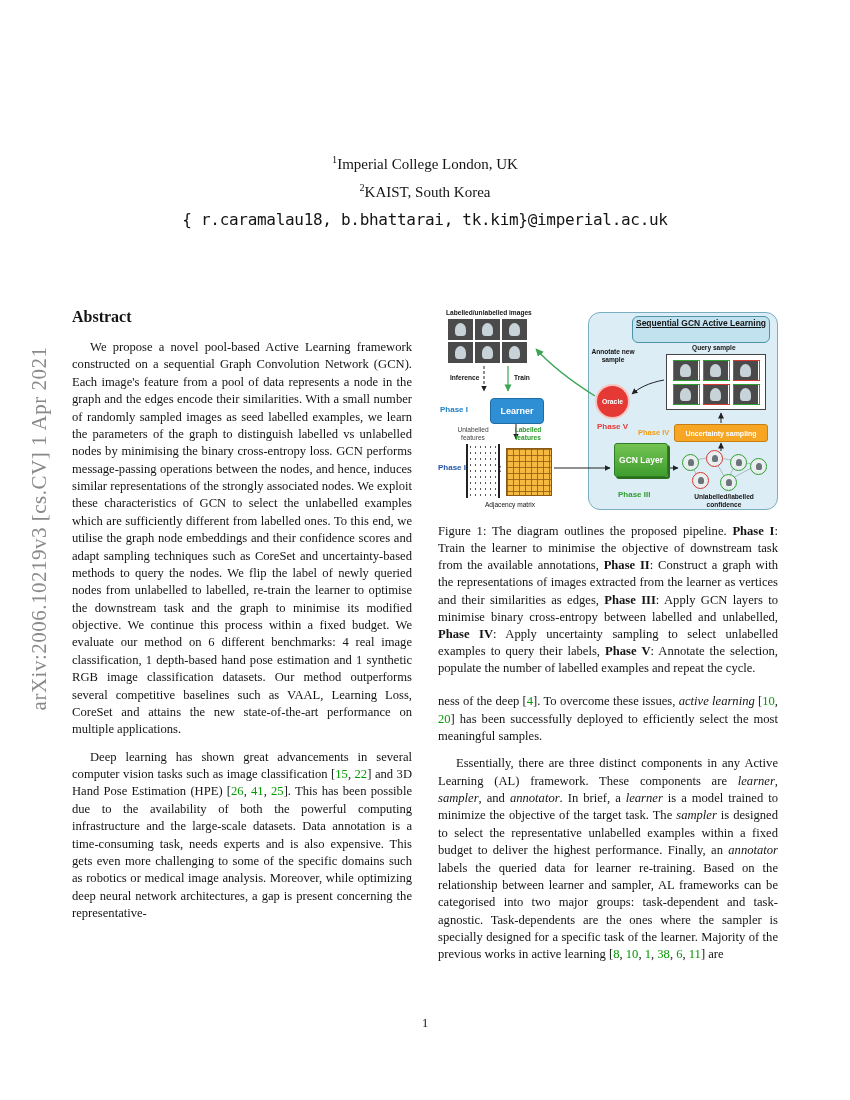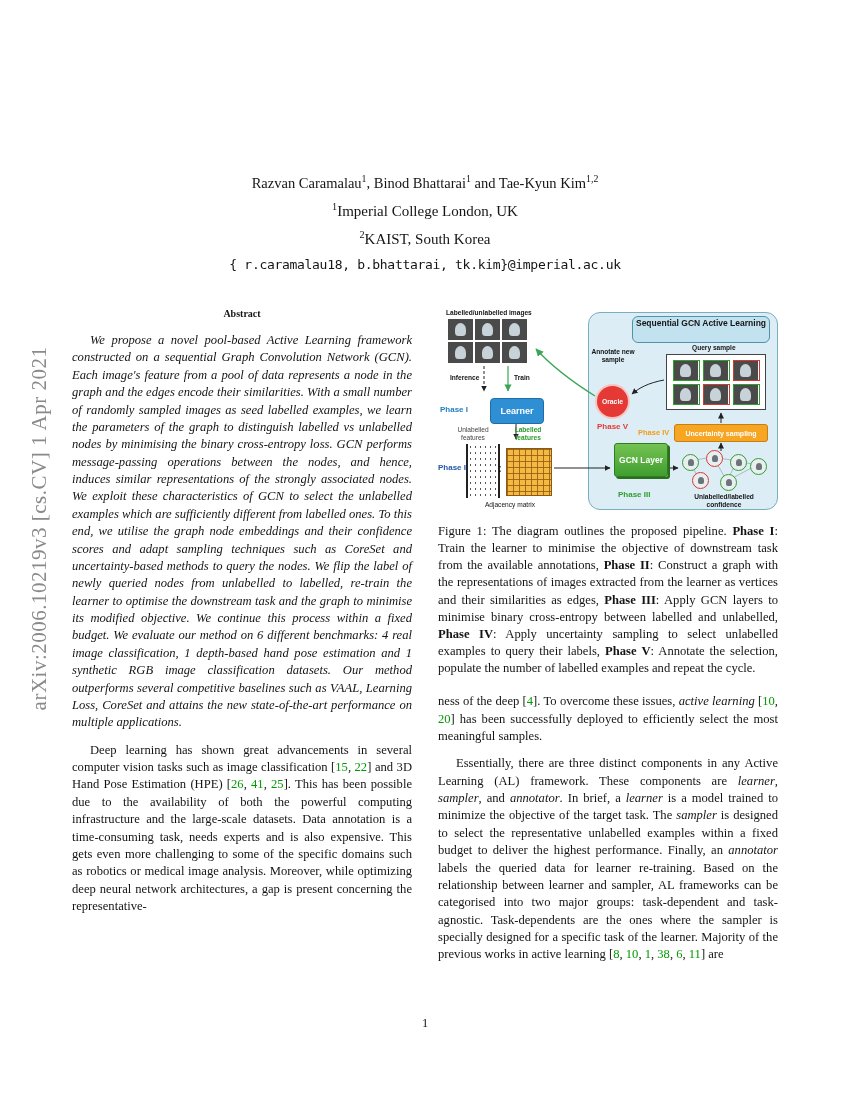--- a/index.html
+++ b/index.html
@@ -8,46 +8,46 @@
 
   
   .arxiv{position:absolute;left:-196px;top:516px;width:470px;text-align:center;
          transform:rotate(-90deg);color:#8a8a8a;font-size:21px;letter-spacing:.5px;white-space:nowrap;}
 
   
   .head{position:absolute;top:145px;left:0;width:850px;text-align:center;}
   .title{font-size:18px;font-weight:bold;}
   .authors{margin-top:28px;font-size:14.5px;}
   .affil{margin-top:9px;font-size:15px;}
-  .email{margin-top:9px;font-size:13px;font-family:"DejaVu Sans Mono", monospace;letter-spacing:-.3px;}
+  .email{margin-top:9px;font-size:16px;font-family:"DejaVu Sans Mono", monospace;letter-spacing:-.3px;}
 
   .sup{vertical-align:super;font-size:68%;}
   .it{font-style:italic;}
   .bd{font-weight:bold;}
   .cite{color:#009900;}
 
   
   .col{position:absolute;top:308px;width:340px;}
   .col-left{left:72px;}
   .col-right{left:438px;}
-  .abs-head{text-align:center;font-weight:bold;font-size:10px;margin-bottom:13px;}
-  .abs{font-style:italic;}
+  .abs-head{text-align:left;font-weight:bold;font-size:16px;margin-bottom:13px;}
+  .abs{}
   p.body,p.abs{font-size:12.6px;line-height:1.38;text-align:justify;margin:0 0 10px 0;}
   .ind{text-indent:18px;}
   .abs{text-indent:18px;}
   .sec-head{font-weight:bold;font-size:15.5px;margin:20px 0 12px 0;}
   .caption{font-size:12.6px;line-height:1.36;text-align:justify;margin:10px 0 16px 0;}
   .pageno{position:absolute;top:1016px;left:0;width:850px;text-align:center;font-size:12.5px;}
 
   
   .figure{position:relative;width:340px;height:205px;font-family:"Liberation Sans", sans-serif;}
   .fig-abs{position:absolute;}
   .panel{left:150px;top:4px;width:188px;height:196px;background:#dcedf6;border:1.5px solid #79aec0;border-radius:12px;}
   .panel-head{left:194px;top:8px;width:138px;height:27px;background:#c3e2f0;border:1px solid #4f93a8;border-radius:6px;
-              font-weight:bold;font-size:8.5px;text-align:center;line-height:1.4;padding-top:1px;box-sizing:border-box;}
+              font-weight:bold;font-size:8.5px;text-align:center;line-height:1.4;padding-top:1px;box-sizing:border-box;text-decoration:underline;}
   .lbl{font-size:6.6px;line-height:1.15;}
   .bold{font-weight:bold;}
   .pool{left:10px;top:11px;display:grid;grid-template-columns:repeat(3,25px);gap:2px;}
   .tile{width:25px;height:21px;background:#4a4a4a;display:flex;align-items:center;justify-content:center;}
   .tile::after{content:"";width:11px;height:13px;background:#c7d3d8;border-radius:50% 50% 30% 30%;}
   .qwrap{left:228px;top:46px;width:100px;height:56px;background:#fff;border:1px solid #444;
          display:grid;grid-template-columns:repeat(3,27px);gap:3px;padding:4px;box-sizing:border-box;justify-content:center;align-content:center;}
   .qtile{border:1.5px solid #2e9e2e;}
   .qtile.red{border-color:#d33a2f;}
   .qtile .tile{width:24px;height:19px;}
@@ -74,21 +74,20 @@
   .fig-svg{left:0;top:0;width:340px;height:205px;}
 </style>
 </head>
 <body>
 
 <div class="page">
 
   <div class="arxiv">arXiv:2006.10219v3  [cs.CV]  1 Apr 2021</div>
 
   <div class="head">
-    <div class="authors"><span>Razvan Caramalau</span><span class="sup">1</span><span>, Binod Bhattarai</span><span class="sup">1</span><span> and Tae-Kyun Kim</span><span class="sup">1,2</span></div>
     <div class="affil"><span class="sup">1</span><span>Imperial College London, UK</span></div>
     <div class="affil"><span class="sup">2</span><span>KAIST, South Korea</span></div>
     <div class="email">{ r.caramalau18, b.bhattarai, tk.kim}@imperial.ac.uk</div>
   </div>
 
   <div class="col col-left">
     <div class="abs-head">Abstract</div>
     <p class="abs">We propose a novel pool-based Active Learning framework constructed on a sequential Graph Convolution Network (GCN). Each image's feature from a pool of data represents a node in the graph and the edges encode their similarities. With a small number of randomly sampled images as seed labelled examples, we learn the parameters of the graph to distinguish labelled vs unlabelled nodes by minimising the binary cross-entropy loss. GCN performs message-passing operations between the nodes, and hence, induces similar representations of the strongly associated nodes. We exploit these characteristics of GCN to select the unlabelled examples which are sufficiently different from labelled ones. To this end, we utilise the graph node embeddings and their confidence scores and adapt sampling techniques such as CoreSet and uncertainty-based methods to query the nodes. We flip the label of newly queried nodes from unlabelled to labelled, re-train the learner to optimise the downstream task and the graph to minimise its modified objective. We continue this process within a fixed budget. We evaluate our method on 6 different benchmarks: 4 real image classification, 1 depth-based hand pose estimation and 1 synthetic RGB image classification datasets. Our method outperforms several competitive baselines such as VAAL, Learning Loss, CoreSet and attains the new state-of-the-art performance on multiple applications.</p>
     <p class="body ind"><span>Deep learning has shown great advancements in several computer vision tasks such as image classification [</span><span class="cite">15</span><span>, </span><span class="cite">22</span><span>] and 3D Hand Pose Estimation (HPE)  [</span><span class="cite">26</span><span>, </span><span class="cite">41</span><span>, </span><span class="cite">25</span><span>]. This has been possible due to the availability of both the powerful computing infrastructure and the large-scale datasets. Data annotation is a time-consuming task, needs experts and is also expensive. This gets even more challenging to some of the specific domains such as robotics or medical image analysis. Moreover, while optimizing deep neural network architectures, a gap is present concerning the representative-</span></p>
   </div>

